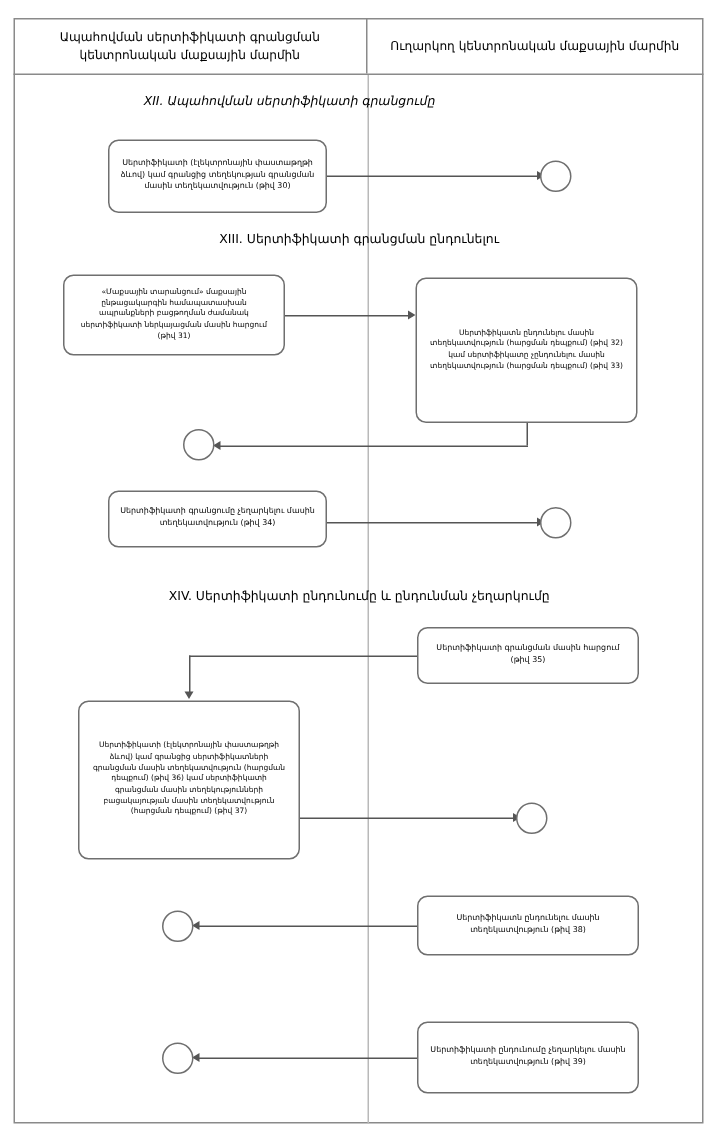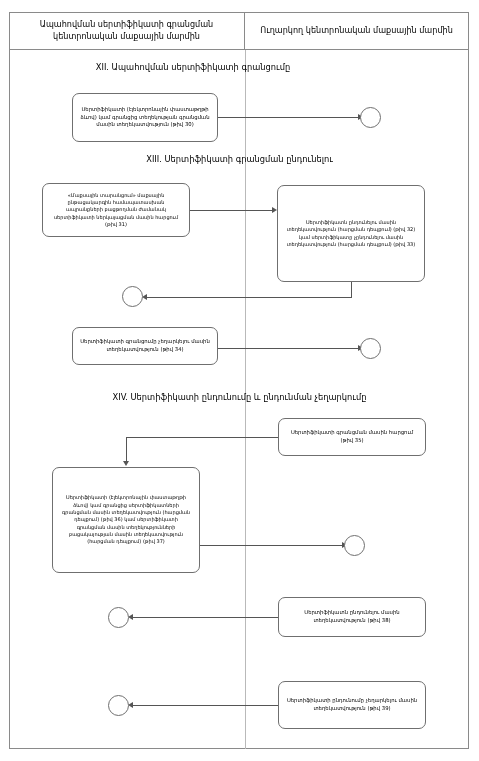--- a/index.html
+++ b/index.html
@@ -159,21 +159,21 @@
 
   <div class="outer-frame"></div>
 
   <div class="header-band">
     <div class="header-cell left">Ապահովման սերտիֆիկատի գրանցման կենտրոնական մաքսային մարմին</div>
     <div class="header-cell right">Ուղարկող կենտրոնական մաքսային մարմին</div>
   </div>
 
   <div class="lane-divider"></div>
 
-  <div class="section-title" style="left:0; top:62px; width:386px;">XII. Ապահովման սերտիֆիկատի գրանցումը</div>
+  <div class="section-title" style="left:0; top:62px; width:386px;font-style:italic;">XII. Ապահովման սերտիֆիկատի գրանցումը</div>
 
   <div class="node small" style="left:72px; top:93px; width:146px; height:49px;">
     <span class="node-text">Սերտիֆիկատի (էլեկտրոնային փաստաթղթի ձևով) կամ գրանցից տեղեկության գրանցման մասին տեղեկատվություն (թիվ 30)</span>
   </div>
 
   <div class="conn h" style="left:218px; top:117px; width:142px;"></div>
   <div class="arrow right" style="left:358px; top:114px;"></div>
   <div class="circle" style="left:360px; top:107px;"></div>
 
   <div class="section-title" style="left:0; top:154px; width:479px;">XIII. Սերտիֆիկատի գրանցման ընդունելու</div>

